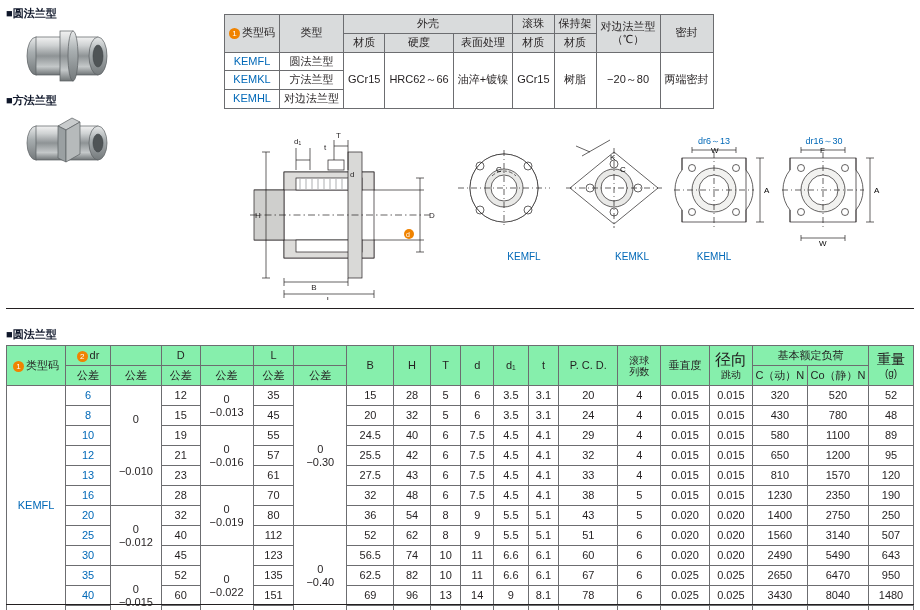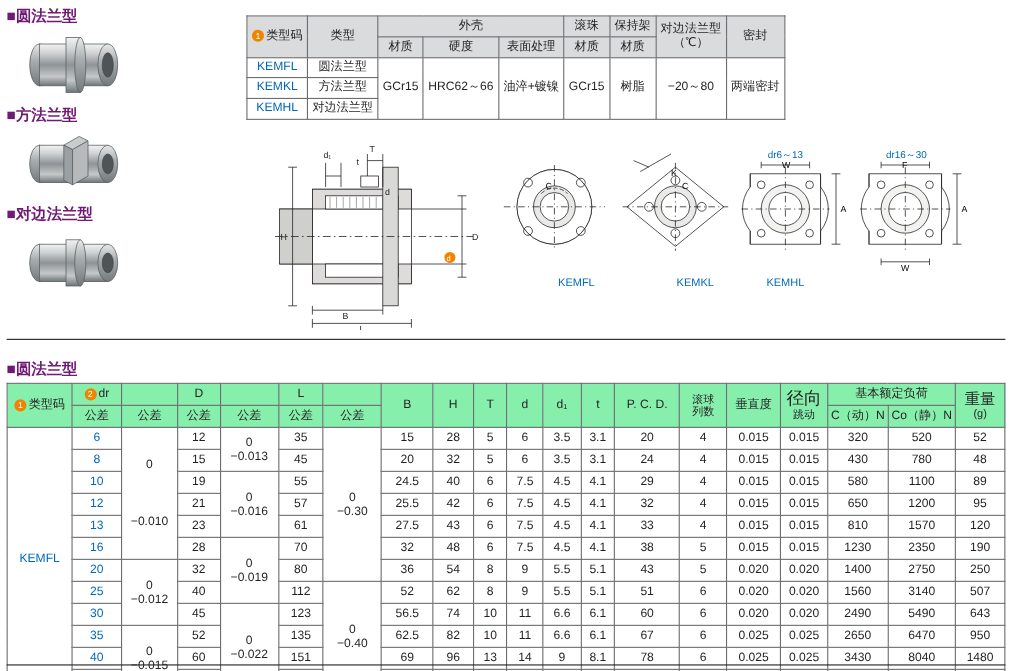--- a/index.html
+++ b/index.html
@@ -7,23 +7,23 @@
   body {
     width:920px; height:610px;
     font-family:"Liberation Sans", sans-serif;
     font-size:11px;
     color:#231f20;
     background:#ffffff;
     position:relative;
     overflow:hidden;
   }
   .sect-title {
-    font-size:14px;
+    font-size:11px;
     font-weight:bold;
-    color:#701a75;
+    color:#0f172a;
     white-space:nowrap;
   }
 
   
   #left-col {
     position:absolute; left:6px; top:6px; width:200px;
   }
   .prod-block { margin-bottom:6px; }
   .prod-img {
     width:120px;height:62px;
@@ -123,35 +123,20 @@
         <rect x="22" y="14" width="62" height="34" fill="url(#mg)" stroke="#5a5f61" stroke-width="0.7"></rect>
         <ellipse cx="84" cy="31" rx="9" ry="17" fill="url(#mg2)" stroke="#5a5f61" stroke-width="0.7"></ellipse>
         <ellipse cx="84" cy="31" rx="5" ry="9" fill="#4f5456" stroke="#3d4244" stroke-width="0.6"></ellipse>
         <polygon points="44,14 58,6 66,10 52,18" fill="#c9cccd" stroke="#5a5f61" stroke-width="0.7"></polygon>
         <polygon points="44,14 52,18 52,50 44,46" fill="#9aa0a2" stroke="#5a5f61" stroke-width="0.7"></polygon>
         <polygon points="52,18 66,10 66,42 52,50" fill="#b6babb" stroke="#5a5f61" stroke-width="0.7"></polygon>
       </svg>
     </div>
   </div>
 
-  <div class="prod-block">
-    <div class="sect-title">
-      <span>■对边法兰型</span>
-    </div>
-    <div class="prod-img">
-      <svg width="120" height="62" viewBox="0 0 120 62">
-        <ellipse cx="22" cy="31" rx="9" ry="17" fill="url(#mg2)" stroke="#5a5f61" stroke-width="0.7"></ellipse>
-        <rect x="22" y="14" width="62" height="34" fill="url(#mg)" stroke="#5a5f61" stroke-width="0.7"></rect>
-        <ellipse cx="84" cy="31" rx="9" ry="17" fill="url(#mg2)" stroke="#5a5f61" stroke-width="0.7"></ellipse>
-        <ellipse cx="84" cy="31" rx="5" ry="9" fill="#4f5456" stroke="#3d4244" stroke-width="0.6"></ellipse>
-        <rect x="46" y="10" width="13" height="42" fill="url(#mg)" stroke="#5a5f61" stroke-width="0.7"></rect>
-        <ellipse cx="59" cy="31" rx="5" ry="21" fill="url(#mg2)" stroke="#5a5f61" stroke-width="0.7"></ellipse>
-      </svg>
-    </div>
-  </div>
 </div>
 
 <table id="spec-table">
   <tbody>
       <tr>
     <td class="hdr" rowspan="2">
       <span class="badge">1</span><span>类型码</span>
     </td>
     <td class="hdr" rowspan="2">类型</td>
     <td class="hdr" colspan="3">外壳</td>

